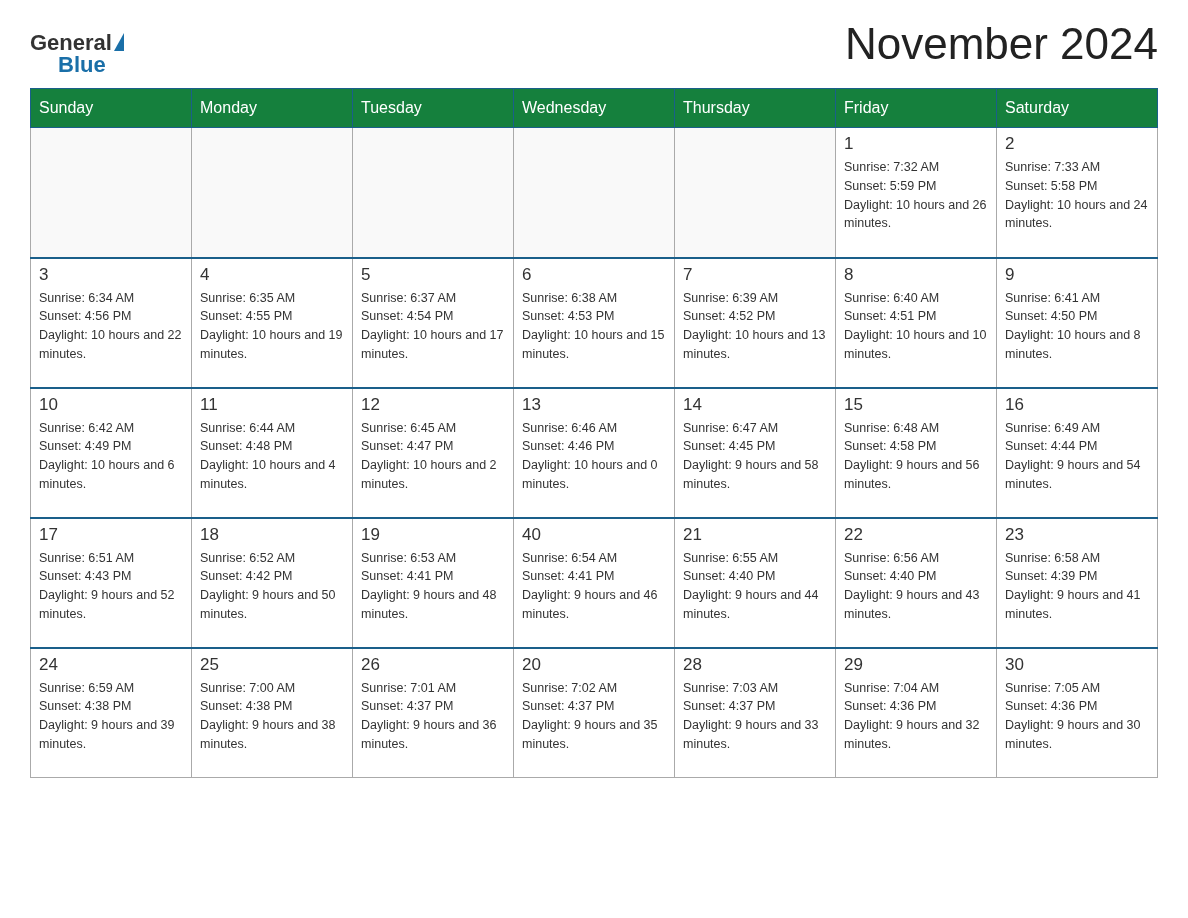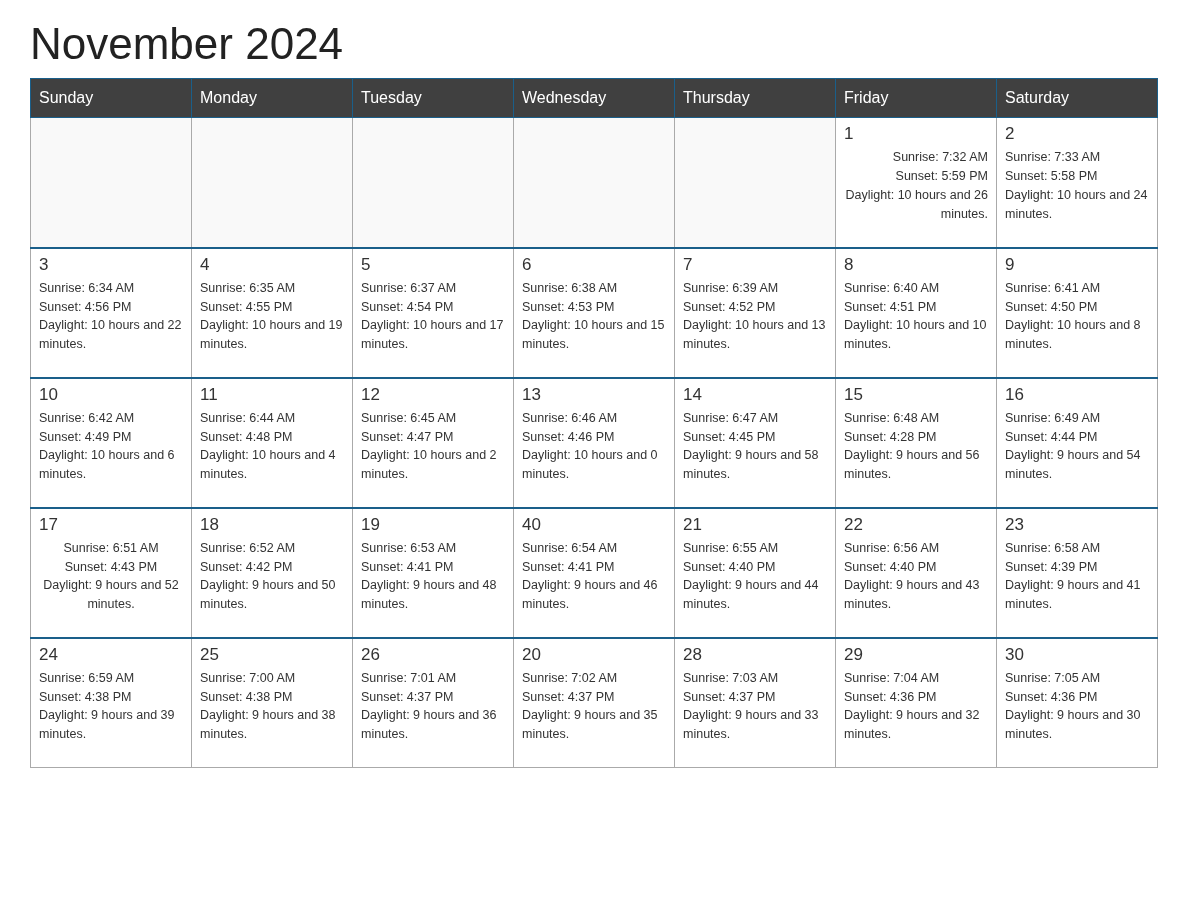--- a/index.html
+++ b/index.html
@@ -61,21 +61,21 @@
       font-size: 20px;
       color: #555;
       margin-top: 4px;
     }
     .calendar-table {
       width: 100%;
       border-collapse: collapse;
       margin-top: 10px;
     }
     .calendar-table th {
-      background-color: #404040;
+      background-color: #15803d;
       color: #fff;
       padding: 10px 8px;
       font-size: 16px;
       font-weight: normal;
       text-align: left;
       border: 1px solid #1a5f8a;
     }
     .calendar-table td {
       border: 1px solid #aaa;
       vertical-align: top;
@@ -99,20 +99,27 @@
       background: #f9f9f9;
     }
     .row-separator td {
       border-top: 2px solid #1a5f8a;
     }
   </style>
 </head>
 <body>
 
 <div class="header">
+  <div class="logo">
+    <div class="logo-text">
+      <span class="logo-general">General</span>
+      <span class="logo-triangle"></span>
+    </div>
+    <div class="logo-blue-word">Blue</div>
+  </div>
   <div class="title-section">
     <div class="month-title">November 2024</div>
   </div>
 </div>
 
 <table class="calendar-table">
   <thead>
     <tr>
     <th>Sunday</th>
         <th>Monday</th>
@@ -125,21 +132,21 @@
   </thead>
   <tbody id="calendar-body">
   <tr>
         <td class="empty-cell"></td>
         <td class="empty-cell"></td>
         <td class="empty-cell"></td>
         <td class="empty-cell"></td>
         <td class="empty-cell"></td>
         <td>
           <div class="day-number">1</div>
-          <div class="day-info" style="white-space: pre-line; text-align: right;">Sunrise: 7:32 AM
+          <div class="day-info" style="white-space: pre-line;">Sunrise: 7:32 AM
 Sunset: 5:59 PM
 Daylight: 10 hours and 26 minutes.</div>
         </td>
         <td>
           <div class="day-number">2</div>
           <div class="day-info" style="white-space: pre-line;">Sunrise: 7:33 AM
 Sunset: 5:58 PM
 Daylight: 10 hours and 24 minutes.</div>
         </td>
       </tr>
@@ -214,34 +221,34 @@
         </td>
         <td>
           <div class="day-number">14</div>
           <div class="day-info" style="white-space: pre-line;">Sunrise: 6:47 AM
 Sunset: 4:45 PM
 Daylight: 9 hours and 58 minutes.</div>
         </td>
         <td>
           <div class="day-number">15</div>
           <div class="day-info" style="white-space: pre-line;">Sunrise: 6:48 AM
-Sunset: 4:28 PM
+Sunset: 4:58 PM
 Daylight: 9 hours and 56 minutes.</div>
         </td>
         <td>
           <div class="day-number">16</div>
           <div class="day-info" style="white-space: pre-line;">Sunrise: 6:49 AM
 Sunset: 4:44 PM
 Daylight: 9 hours and 54 minutes.</div>
         </td>
       </tr>
       <tr class="row-separator">
         <td>
           <div class="day-number">17</div>
-          <div class="day-info" style="white-space: pre-line; text-align: center;">Sunrise: 6:51 AM
+          <div class="day-info" style="white-space: pre-line;">Sunrise: 6:51 AM
 Sunset: 4:43 PM
 Daylight: 9 hours and 52 minutes.</div>
         </td>
         <td>
           <div class="day-number">18</div>
           <div class="day-info" style="white-space: pre-line;">Sunrise: 6:52 AM
 Sunset: 4:42 PM
 Daylight: 9 hours and 50 minutes.</div>
         </td>
         <td>

